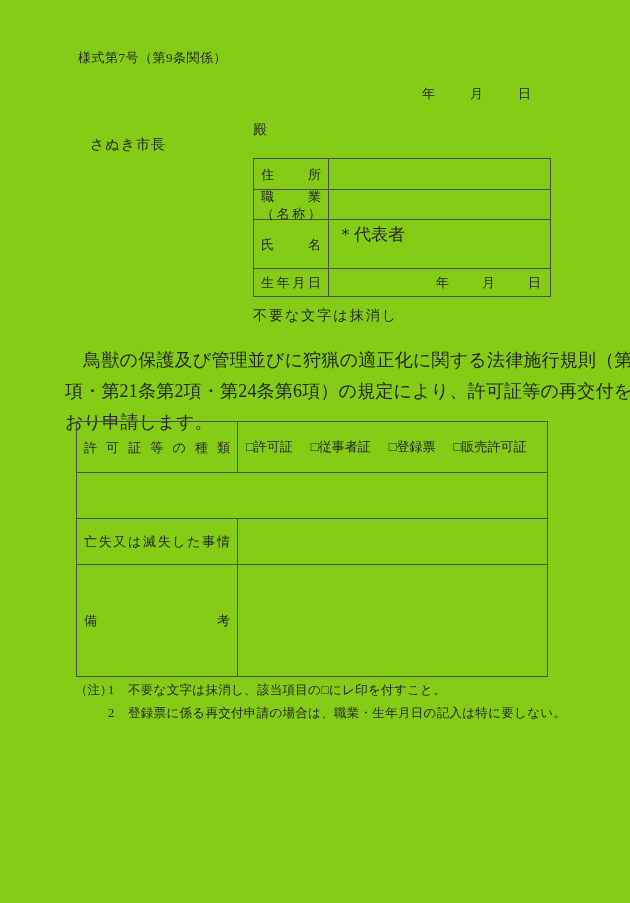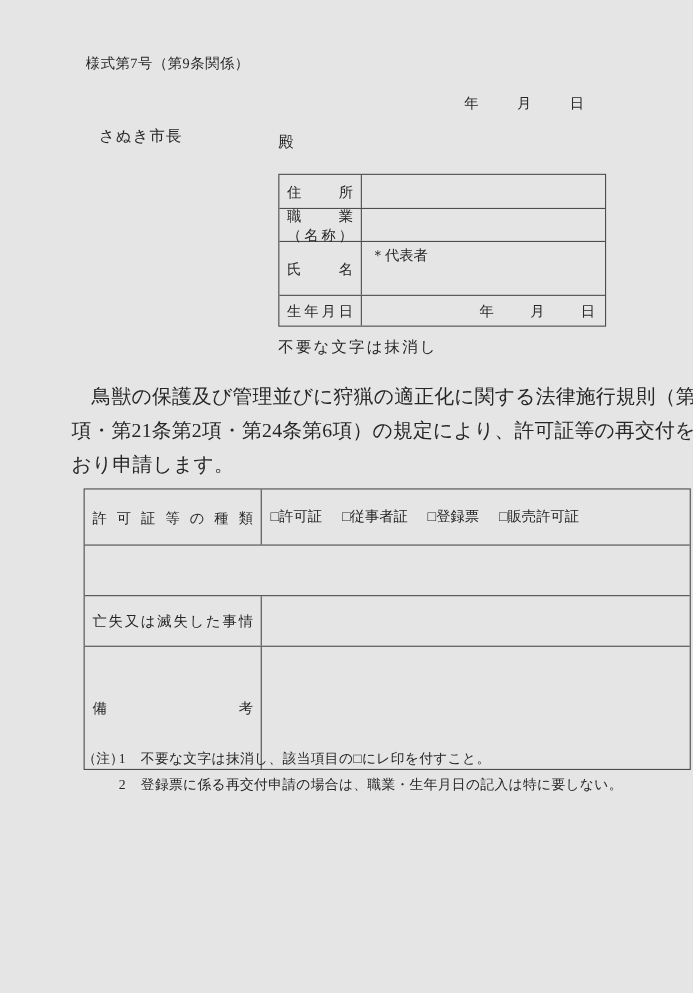--- a/index.html
+++ b/index.html
@@ -1,36 +1,36 @@
 <!DOCTYPE html>
 <html lang="ja"><head>
 <meta charset="utf-8">
 <style>
   html, body { margin: 0; padding: 0; background: #ffffff; }
   .page {
     position: relative;
     width: 630px;
     height: 903px;
-    background: #e5e5e5;
+    background: #84cc16;
     font-family: "Liberation Serif", "DejaVu Serif", serif;
     color: #262626;
     overflow: hidden;
   }
 
   
   .form-number {
     position: absolute; left: 78px; top: 49px;
     font-size: 13px; letter-spacing: 0.5px;
   }
   .date-line { position: absolute; top: 85px; left: 0; width: 630px; height: 16px; font-size: 13px; }
   .date-line .dl-y { position: absolute; left: 422px; }
   .date-line .dl-m { position: absolute; left: 470px; }
   .date-line .dl-d { position: absolute; left: 518px; }
 
-  .addressee { position: absolute; left: 90px; top: 115px; font-size: 14px; letter-spacing: 1px; }
+  .addressee { position: absolute; left: 90px; top: 136px; font-size: 14px; letter-spacing: 1px; }
   .honorific  { position: absolute; left: 253px; top: 121px; font-size: 14px; }
 
   
   .tbl { position: absolute; border: 1px solid #4d4d4d; box-sizing: border-box; background: transparent; }
   .trow { display: flex; box-sizing: border-box; }
   .trow + .trow { border-top: 1px solid #4d4d4d; }
   .lblcell {
     box-sizing: border-box; border-right: 1px solid #4d4d4d;
     display: flex; align-items: center; flex: none;
   }
@@ -38,38 +38,38 @@
     display: block; width: 100%; box-sizing: border-box;
     padding: 0 7px; font-size: 13px;
     text-align: justify; text-align-last: justify;
     white-space: pre-line; line-height: 17px; font-family: Liberation Serif, serif;
   }
   .valcell { flex: 1 1 auto; box-sizing: border-box; position: relative; }
 
   
   .tbl-applicant { left: 253px; top: 158px; width: 298px; }
   .tbl-applicant .lblcell { width: 75px; }
-  .rep-note { position: absolute; left: 8px; top: 3px; font-size: 13px; }
+  .rep-note { position: absolute; left: 8px; top: 3px; font-size: 17px; }
   .bdate-vals {
     display: flex; height: 100%; align-items: center;
     justify-content: flex-end; gap: 33px; padding-right: 9px; font-size: 13px;
   }
 
   
   .doc-title {
     position: absolute; left: 253px; top: 307px;
     font-size: 14px; letter-spacing: 2px;
   }
   .body-text {
     position: absolute; left: 65px; top: 345px;
     font-size: 18px; line-height: 31px; white-space: pre; letter-spacing: 0.2px;
   }
 
   
-  .tbl-main { left: 76px; top: 444px; width: 552px; }
+  .tbl-main { left: 76px; top: 421px; width: 472px; }
   .tbl-main .lblcell { width: 161px; }
   .chk-row {
     display: flex; align-items: center; height: 100%;
     gap: 18px; padding-left: 8px; font-size: 13px;
   }
   .chk-opt { white-space: nowrap; }
 
   
   .notes { position: absolute; left: 75px; top: 679px; font-size: 12.5px; }
   .note-row { display: flex; line-height: 23px; }

